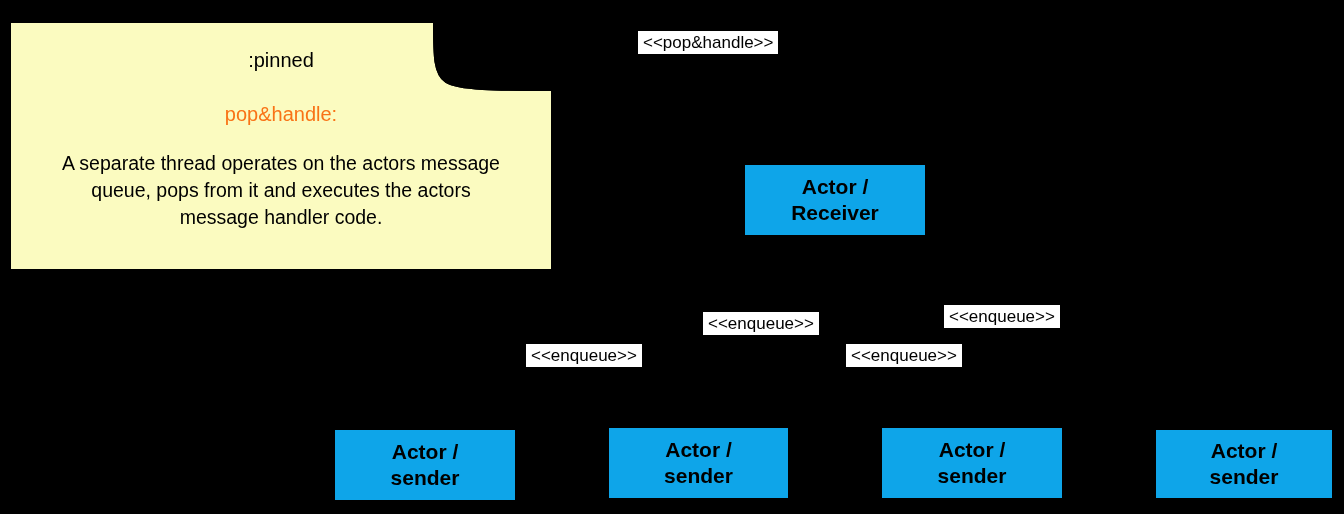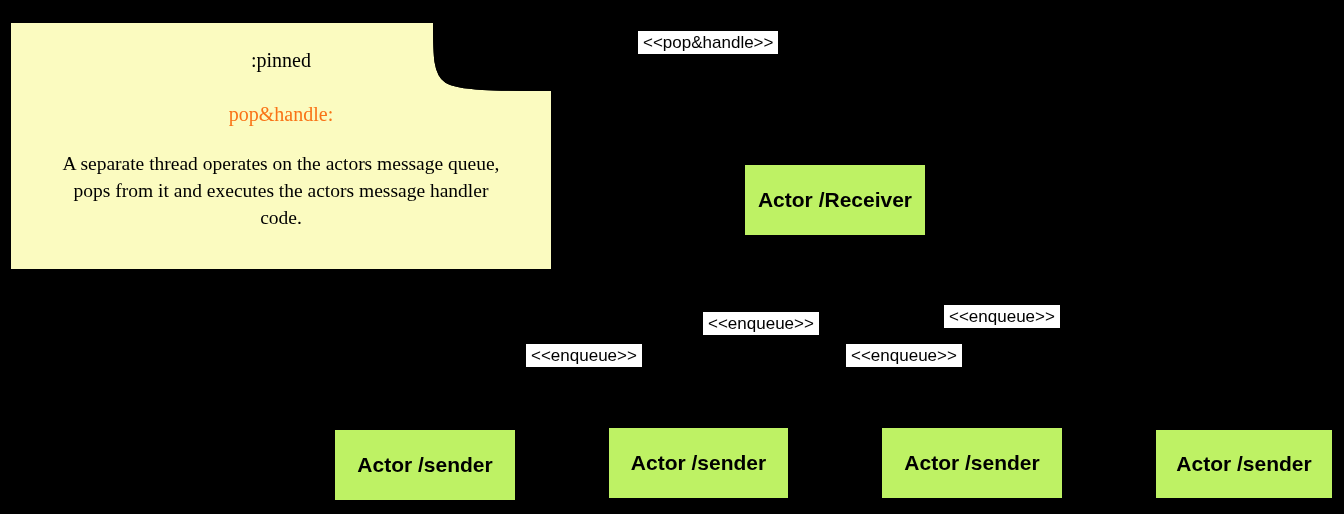--- a/index.html
+++ b/index.html
@@ -34,21 +34,20 @@
   .note-body {
     position: absolute;
     left: 0;
     top: 0;
     width: 542px;
     height: 248px;
     box-sizing: border-box;
     padding: 26px 16px 10px 16px;
     text-align: center;
     color: #000000;
-    font-family: Liberation Serif, serif;
   }
   .note-title {
     font-size: 20px;
     line-height: 24px;
     font-weight: normal;
     color: #000000;
     margin: 0 0 30px 0;
   }
   .note-subtitle {
     font-size: 20px;
@@ -62,27 +61,27 @@
     line-height: 27px;
     font-weight: normal;
     color: #000000;
     margin: 16px;
     padding: 0 16px;
   }
 
   
   .class-box {
     position: absolute;
-    background: #bef264;
+    background: #0ea5e9;
     color: #000000;
     font-weight: bold;
     font-size: 21px;
     line-height: 26px;
     display: flex;
-    flex-direction: row;
+    flex-direction: column;
     align-items: center;
     justify-content: center;
     text-align: center;
     box-sizing: border-box;
   }
   .class-box .ln {
     display: block;
     white-space: nowrap;
   }
 

